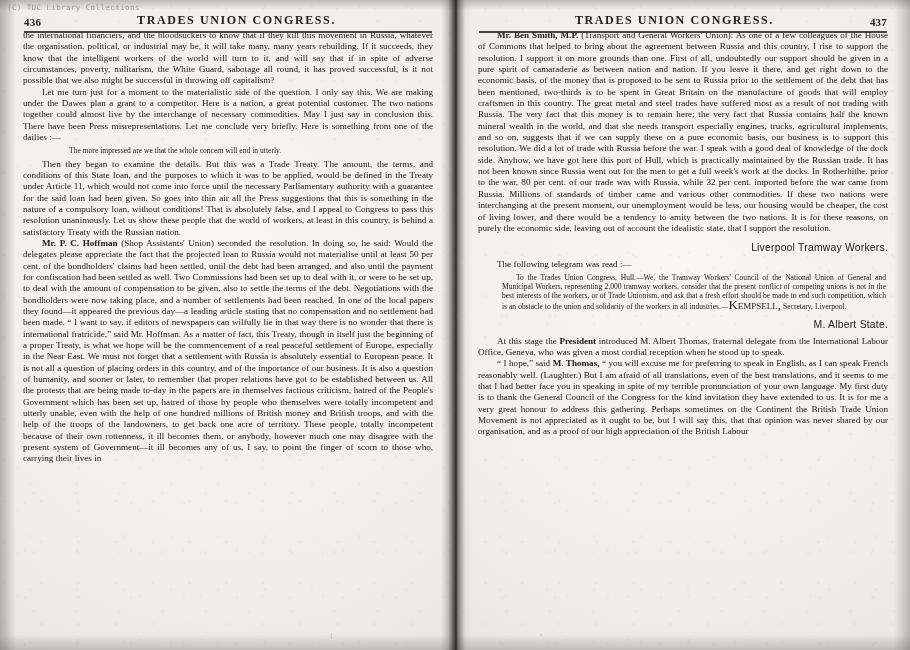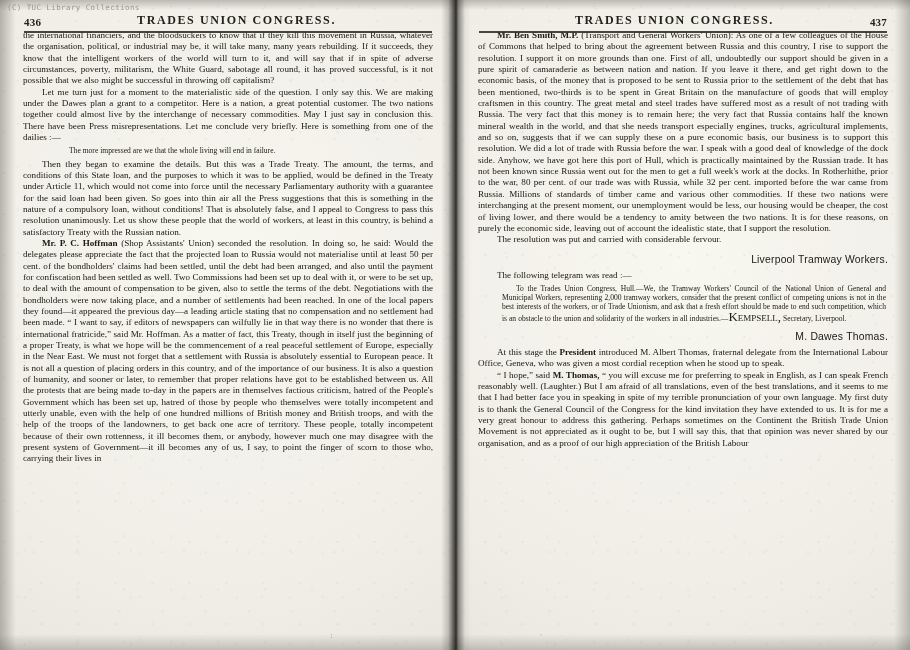--- a/index.html
+++ b/index.html
@@ -128,34 +128,33 @@
 
   <div class="head right">
     <span class="runtitle">TRADES UNION CONGRESS.</span>
     <span class="folio">437</span>
   </div>
   <div class="rule right"></div>
 
   <div class="col left">
     <p class="noind">the international financiers, and the bloodsuckers to know that if they kill this movement in Russia, whatever the organisation, political, or industrial may be, it will take many, many years rebuilding. If it succeeds, they know that the intelligent workers of the world will turn to it, and will say that if in spite of adverse circumstances, poverty, militarism, the White Guard, sabotage all round, it has proved successful, is it not possible that we also might be successful in throwing off capitalism?</p>
     <p>Let me turn just for a moment to the materialistic side of the question. I only say this. We are making under the Dawes plan a grant to a competitor. Here is a nation, a great potential customer. The two nations together could almost live by the interchange of necessary commodities. May I just say in conclusion this. There have been Press misrepresentations. Let me conclude very briefly. Here is something from one of the dailies :—</p>
-    <div class="quote short">The more impressed are we that the whole living will end in failure.</div>
+    <div class="quote short">The more impressed are we that the whole concern will end in utterly.</div>
     <p>Then they began to examine the details. But this was a Trade Treaty. The amount, the terms, and conditions of this State loan, and the purposes to which it was to be applied, would be defined in the Treaty under Article 11, which would not come into force until the necessary Parliamentary authority with a guarantee for the said loan had been given. So goes into thin air all the Press suggestions that this is something in the nature of a compulsory loan, without conditions! That is absolutely false, and I appeal to Congress to pass this resolution unanimously. Let us show these people that the world of workers, at least in this country, is behind a satisfactory Treaty with the Russian nation.</p>
     <p><span class="nm">Mr. P. C. Hoffman</span><span> (Shop Assistants' Union) seconded the resolution. In doing so, he said: Would the delegates please appreciate the fact that the projected loan to Russia would not materialise until at least 50 per cent. of the bondholders' claims had been settled, until the debt had been arranged, and also until the payment for confiscation had been settled as well. Two Commissions had been set up to deal with it, or were to be set up, to deal with the amount of compensation to be given, also to settle the terms of the debt. Negotiations with the bondholders were now taking place, and a number of settlements had been reached. In one of the local papers they found—it appeared the previous day—a leading article stating that no compensation and no settlement had been made. “ I want to say, if editors of newspapers can wilfully lie in that way there is no wonder that there is international fratricide,” said Mr. Hoffman. As a matter of fact, this Treaty, though in itself just the beginning of a proper Treaty, is what we hope will be the commencement of a real peaceful settlement of Europe, especially in the Near East. We must not forget that a settlement with Russia is absolutely essential to European peace. It is not all a question of placing orders in this country, and of the importance of our business. It is also a question of humanity, and sooner or later, to remember that proper relations have got to be established between us. All the protests that are being made to-day in the papers are in themselves factious criticism, hatred of the People's Government which has been set up, hatred of those by people who themselves were totally incompetent and utterly unable, even with the help of one hundred millions of British money and British troops, and with the help of the troops of the landowners, to get back one acre of territory. These people, totally incompetent because of their own rottenness, it ill becomes them, or anybody, however much one may disagree with the present system of Government—it ill becomes any of us, I say, to point the finger of scorn to those who, carrying their lives in</span></p>
   </div>
 
   <div class="col right">
     <p><span class="nm">Mr. Ben Smith, M.P.</span><span> (Transport and General Workers' Union): As one of a few colleagues of the House of Commons that helped to bring about the agreement between Russia and this country, I rise to support the resolution. I support it on more grounds than one. First of all, undoubtedly our support should be given in a pure spirit of camaraderie as between nation and nation. If you leave it there, and get right down to the economic basis, of the money that is proposed to be sent to Russia prior to the settlement of the debt that has been mentioned, two-thirds is to be spent in Great Britain on the manufacture of goods that will employ craftsmen in this country. The great metal and steel trades have suffered most as a result of not trading with Russia. The very fact that this money is to remain here; the very fact that Russia contains half the known mineral wealth in the world, and that she needs transport especially engines, trucks, agricultural implements, and so on, suggests that if we can supply these on a pure economic basis, our business is to support this resolution. We did a lot of trade with Russia before the war. I speak with a good deal of knowledge of the dock side. Anyhow, we have got here this port of Hull, which is practically maintained by the Russian trade. It has not been known since Russia went out for the men to get a full week's work at the docks. In Rotherhithe, prior to the war, 80 per cent. of our trade was with Russia, while 32 per cent. imported before the war came from Russia. Millions of standards of timber came and various other commodities. If these two nations were interchanging at the present moment, our unemployment would be less, our housing would be cheaper, the cost of living lower, and there would be a tendency to amity between the two nations. It is for these reasons, on purely the economic side, leaving out of account the idealistic state, that I support the resolution.</span></p>
-    <p>The resolution was put and carried with considerable fervour.</p>
 
     <h3 class="sect">Liverpool Tramway Workers.</h3>
     <p>The following telegram was read :—</p>
     <div class="quote"><span>To the Trades Union Congress, Hull.—We, the Tramway Workers' Council of the National Union of General and Municipal Workers, representing 2,000 tramway workers, consider that the present conflict of competing unions is not in the best interests of the workers, or of Trade Unionism, and ask that a fresh effort should be made to end such competition, which is an obstacle to the union and solidarity of the workers in all industries.—</span><span class="sc">Kempsell,</span><span> Secretary, Liverpool.</span></div>
 
-    <h3 class="sect">M. Dawes Thomas.</h3>
+    <h3 class="sect">M. Albert State.</h3>
     <p><span>At this stage the </span><span class="nm">President</span><span> introduced M. Albert Thomas, fraternal delegate from the International Labour Office, Geneva, who was given a most cordial reception when he stood up to speak.</span></p>
     <p><span>“ I hope,” said </span><span class="nm">M. Thomas,</span><span> “ you will excuse me for preferring to speak in English, as I can speak French reasonably well. (Laughter.) But I am afraid of all translations, even of the best translations, and it seems to me that I had better face you in speaking in spite of my terrible pronunciation of your own language. My first duty is to thank the General Council of the Congress for the kind invitation they have extended to us. It is for me a very great honour to address this gathering. Perhaps sometimes on the Continent the British Trade Union Movement is not appreciated as it ought to be, but I will say this, that that opinion was never shared by our organisation, and as a proof of our high appreciation of the British Labour</span></p>
   </div>
 
   <div class="mark" style="left:330px;top:630px;">⁏</div>
   <div class="mark" style="left:540px;top:628px;">‧</div>
 
   <div class="gutter"></div>
   <div class="edge-l"></div>
   <div class="edge-r"></div>

